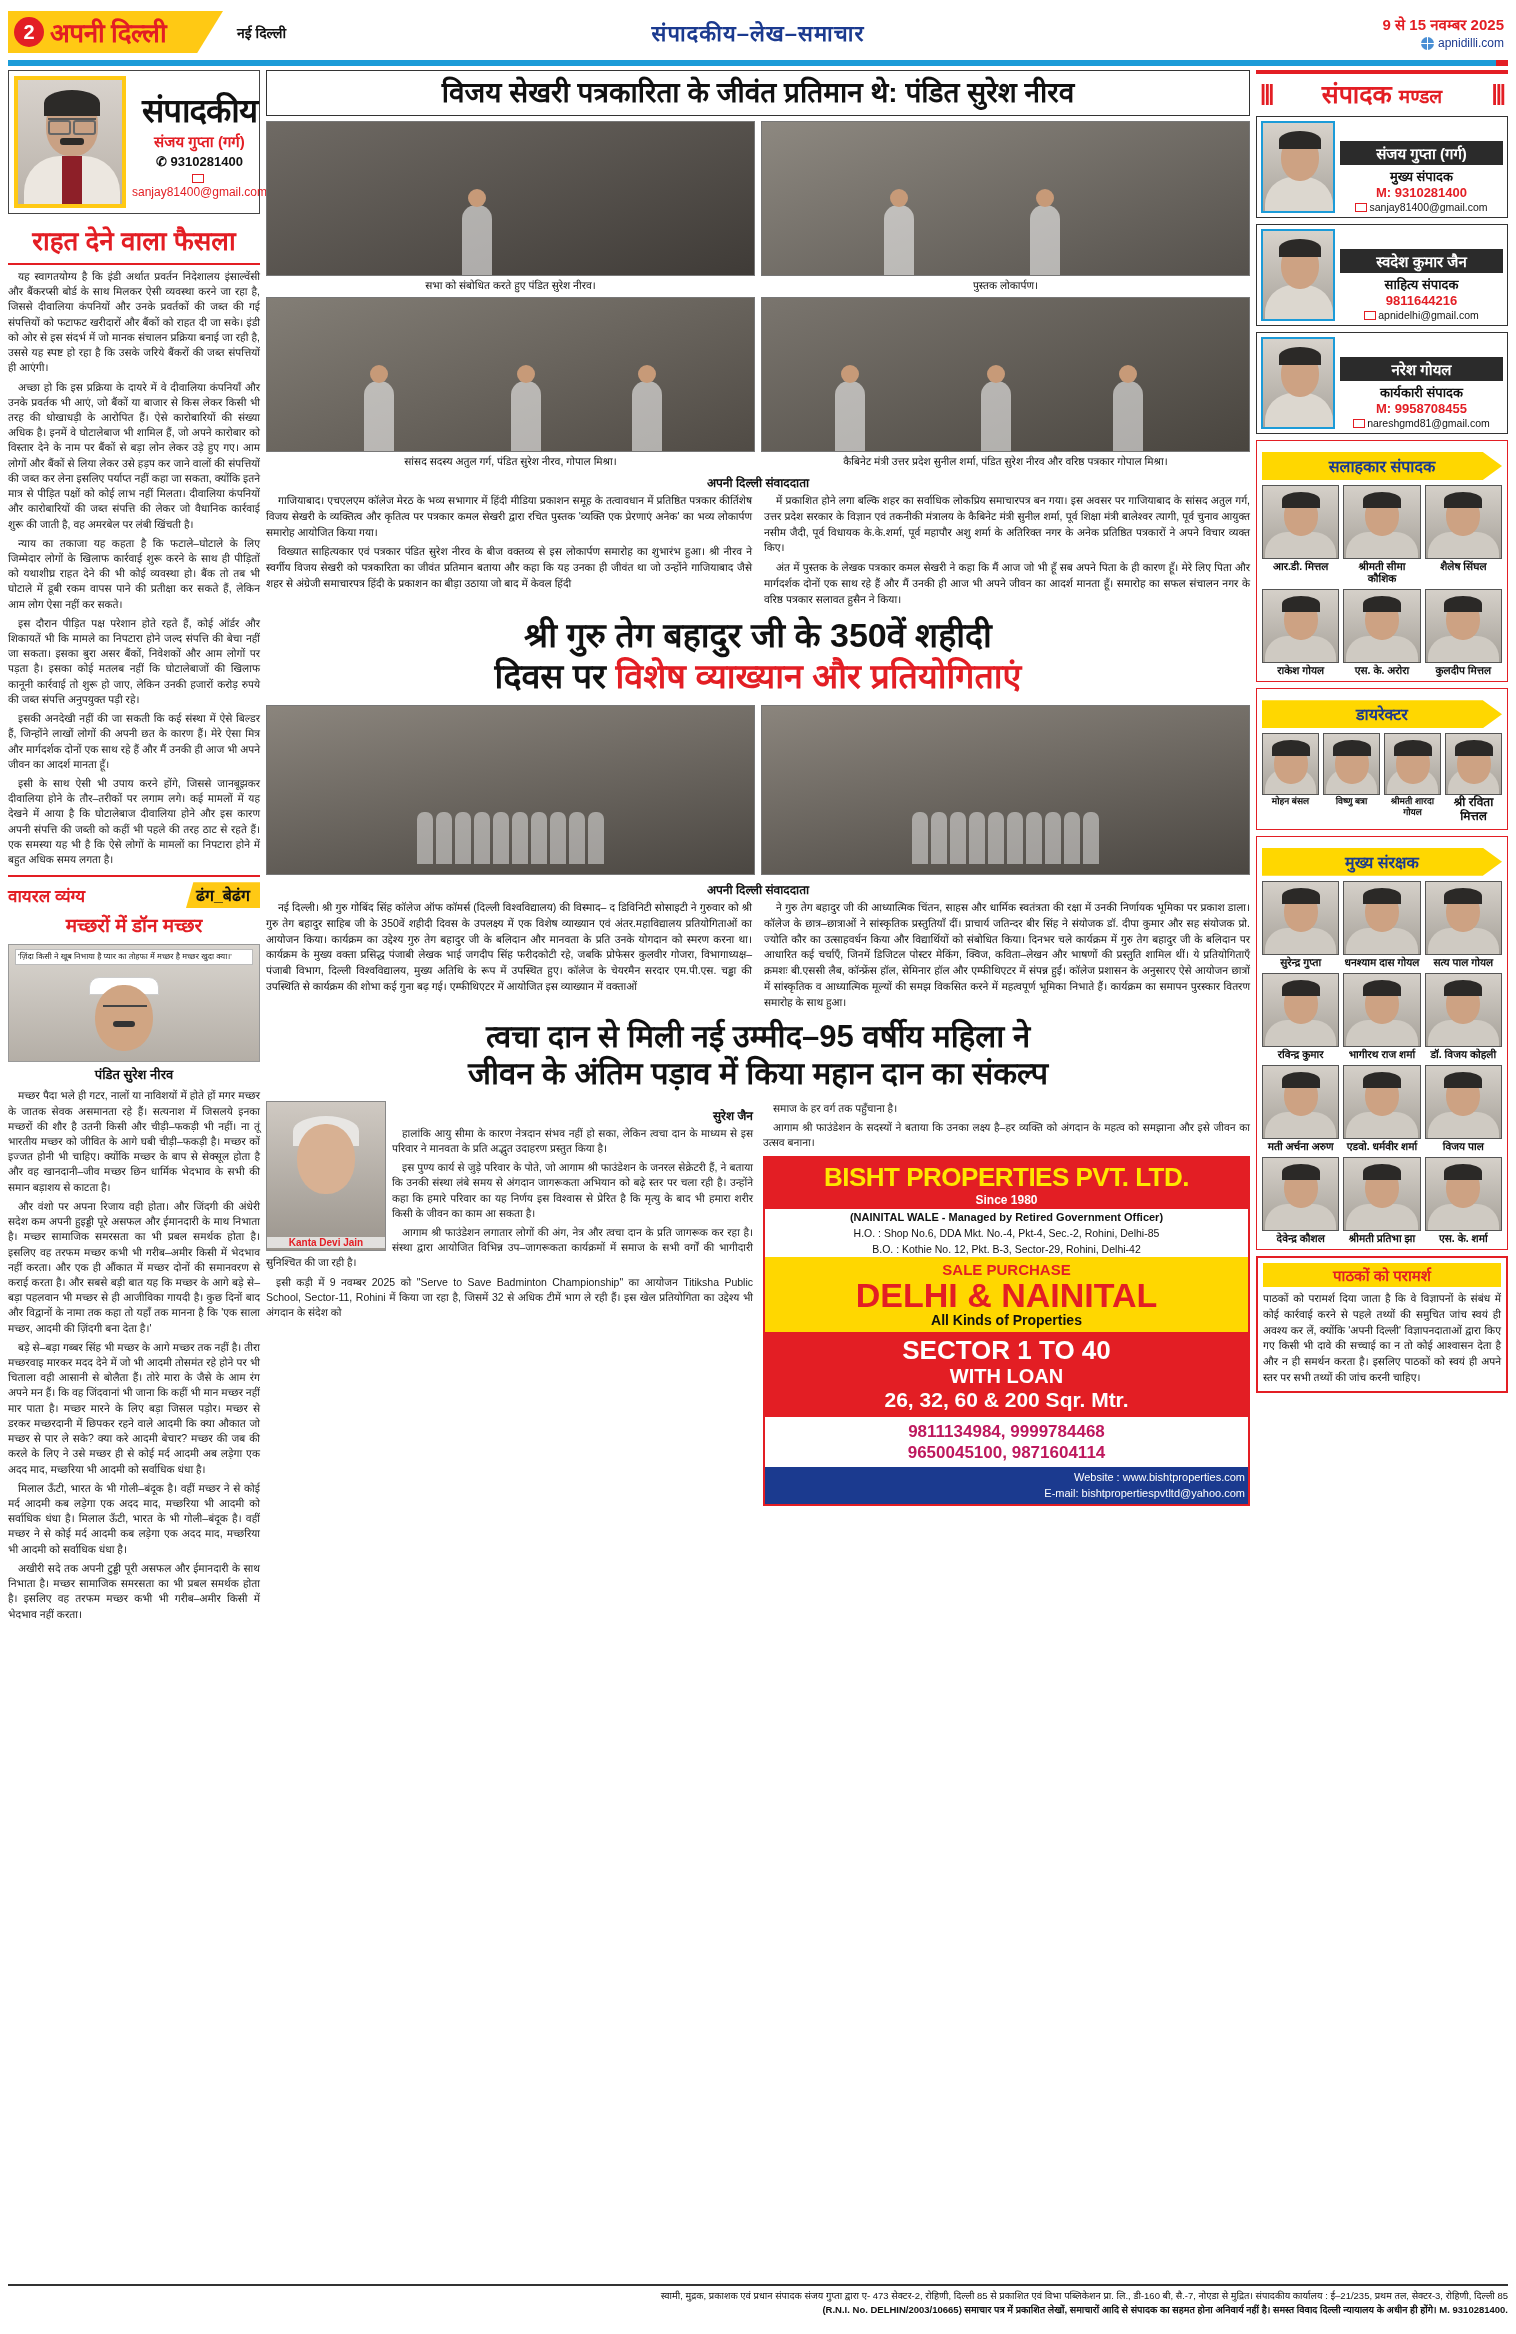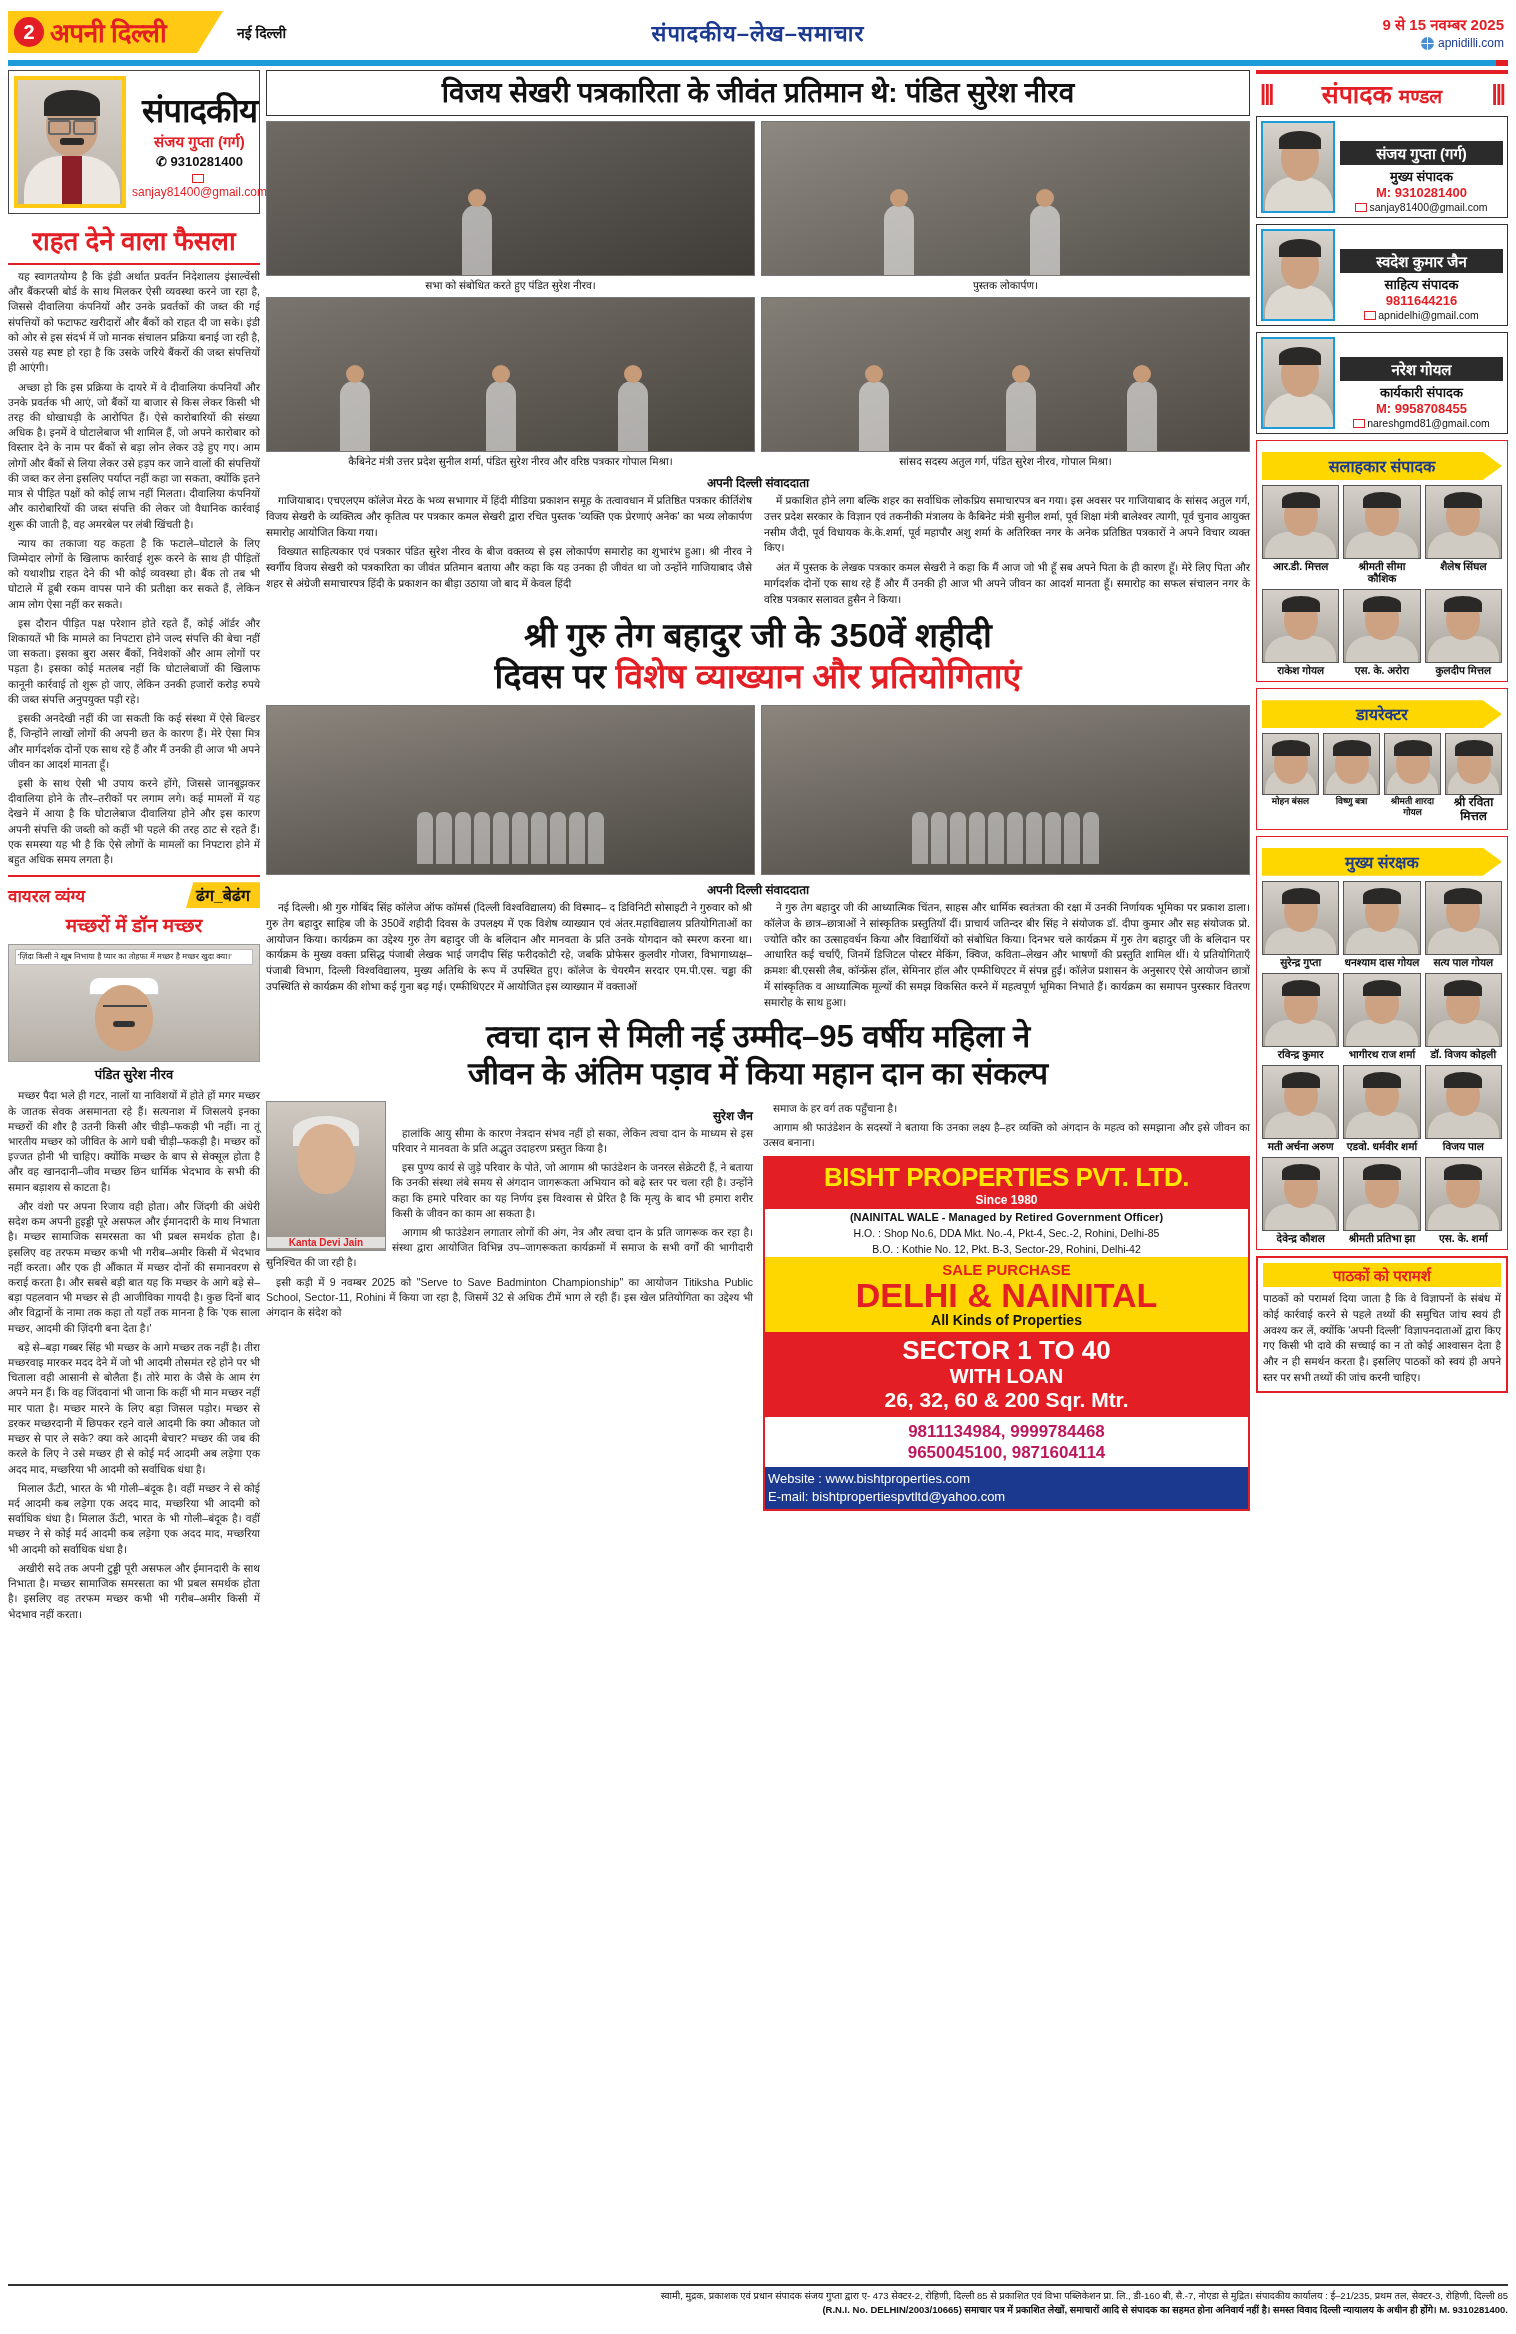--- a/index.html
+++ b/index.html
@@ -139,21 +139,21 @@
   .ad-line.small { font-size: 10.5px; font-weight: normal; }
   .ad-yellow { background: #FFD700; text-align: center; padding: 4px; }
   .ad-sale { color: #E31E24; font-size: 15px; font-weight: bold; }
   .ad-dn { color: #E31E24; font-size: 34px; font-weight: bold; line-height: 1; }
   .ad-kinds { font-size: 14px; font-weight: bold; color:#111; }
   .ad-red { background: #E31E24; color: #fff; text-align: center; padding: 5px; }
   .ad-sector { font-size: 26px; font-weight: bold; line-height: 1.05; }
   .ad-loan { font-size: 20px; font-weight: bold; }
   .ad-sqmtr { font-size: 21px; font-weight: bold; }
   .ad-phones { color: #be185d; font-size: 17px; font-weight: bold; text-align: center; line-height: 1.25; padding: 4px; }
-  .ad-web { background:#1B3A8F; color:#fff; font-size:13px; text-align:left; padding:3px; line-height:1.4;}
+  .ad-web { background:#1B3A8F; color:#fff; font-size:11px; text-align:right; padding:3px; line-height:1.4;}
 
   
   .sm-head { position: relative; text-align: center; margin-bottom: 4px; }
   .sm-head .bar { height: 4px; background: #E31E24; }
   .sm-head .txt { color: #E31E24; font-size: 25px; font-weight: bold; padding: 2px 0; }
   .sm-head .pipes { position:absolute; right:4px; top:10px; color:#E31E24; font-size:22px; font-weight:bold; letter-spacing:-2px;}
   .sm-head .pipes.l { left:4px; right:auto; }
 
   .person-card { border: 1px solid #333; margin-bottom: 6px; padding: 4px; display: flex; gap: 5px; }
   .pc-photo { width: 74px; height: 92px; border: 2px solid #1B9BD8; flex: none; background: linear-gradient(#d7d2cb,#a9a49c); position: relative; overflow: hidden; }
@@ -297,46 +297,46 @@
             <div class="fig" style="left:55%">
                 <span class="fig h"></span>
               </div>
           </div>
           <div class="ph-cap">पुस्तक लोकार्पण।</div>
         </div>
       </div>
 
       <div class="photo-row">
         <div class="photo-cell">
+          <div class="ph d">
+            <div class="fig" style="left:20%">
+                <span class="fig h"></span>
+              </div>
+            <div class="fig" style="left:50%">
+                <span class="fig h"></span>
+              </div>
+            <div class="fig" style="left:75%">
+                <span class="fig h"></span>
+              </div>
+          </div>
+          <div class="ph-cap">सांसद सदस्य अतुल गर्ग, पंडित सुरेश नीरव, गोपाल मिश्रा।</div>
+        </div>
+        <div class="photo-cell">
           <div class="ph c">
             <div class="fig" style="left:15%">
                 <span class="fig h"></span>
               </div>
             <div class="fig" style="left:45%">
                 <span class="fig h"></span>
               </div>
             <div class="fig" style="left:72%">
                 <span class="fig h"></span>
               </div>
           </div>
           <div class="ph-cap">कैबिनेट मंत्री उत्तर प्रदेश सुनील शर्मा, पंडित सुरेश नीरव और वरिष्ठ पत्रकार गोपाल मिश्रा।</div>
-        </div>
-        <div class="photo-cell">
-          <div class="ph d">
-            <div class="fig" style="left:20%">
-                <span class="fig h"></span>
-              </div>
-            <div class="fig" style="left:50%">
-                <span class="fig h"></span>
-              </div>
-            <div class="fig" style="left:75%">
-                <span class="fig h"></span>
-              </div>
-          </div>
-          <div class="ph-cap">सांसद सदस्य अतुल गर्ग, पंडित सुरेश नीरव, गोपाल मिश्रा।</div>
         </div>
       </div>
 
       <div class="byline">अपनी दिल्ली संवाददाता</div>
       <div class="mid-cols">
         <p>गाजियाबाद। एचएलएम कॉलेज मेरठ के भव्य सभागार में हिंदी मीडिया प्रकाशन समूह के तत्वावधान में प्रतिष्ठित पत्रकार कीर्तिशेष विजय सेखरी के व्यक्तित्व और कृतित्व पर पत्रकार कमल सेखरी द्वारा रचित पुस्तक 'व्यक्ति एक प्रेरणाएं अनेक' का भव्य लोकार्पण समारोह आयोजित किया गया।</p>
         <p>विख्यात साहित्यकार एवं पत्रकार पंडित सुरेश नीरव के बीज वक्तव्य से इस लोकार्पण समारोह का शुभारंभ हुआ। श्री नीरव ने स्वर्गीय विजय सेखरी को पत्रकारिता का जीवंत प्रतिमान बताया और कहा कि यह उनका ही जीवंत था जो उन्होंने गाजियाबाद जैसे शहर से अंग्रेजी समाचारपत्र हिंदी के प्रकाशन का बीड़ा उठाया जो बाद में केवल हिंदी</p>
         <p>में प्रकाशित होने लगा बल्कि शहर का सर्वाधिक लोकप्रिय समाचारपत्र बन गया। इस अवसर पर गाजियाबाद के सांसद अतुल गर्ग, उत्तर प्रदेश सरकार के विज्ञान एवं तकनीकी मंत्रालय के कैबिनेट मंत्री सुनील शर्मा, पूर्व शिक्षा मंत्री बालेश्वर त्यागी, पूर्व चुनाव आयुक्त नसीम जैदी, पूर्व विधायक के.के.शर्मा, पूर्व महापौर अशु शर्मा के अतिरिक्त नगर के अनेक प्रतिष्ठित पत्रकारों ने अपने विचार व्यक्त किए।</p>
         <p>अंत में पुस्तक के लेखक पत्रकार कमल सेखरी ने कहा कि मैं आज जो भी हूँ सब अपने पिता के ही कारण हूँ। मेरे लिए पिता और मार्गदर्शक दोनों एक साथ रहे हैं और मैं उनकी ही आज भी अपने जीवन का आदर्श मानता हूँ। समारोह का सफल संचालन नगर के वरिष्ठ पत्रकार सलावत हुसैन ने किया।</p>
       </div>

